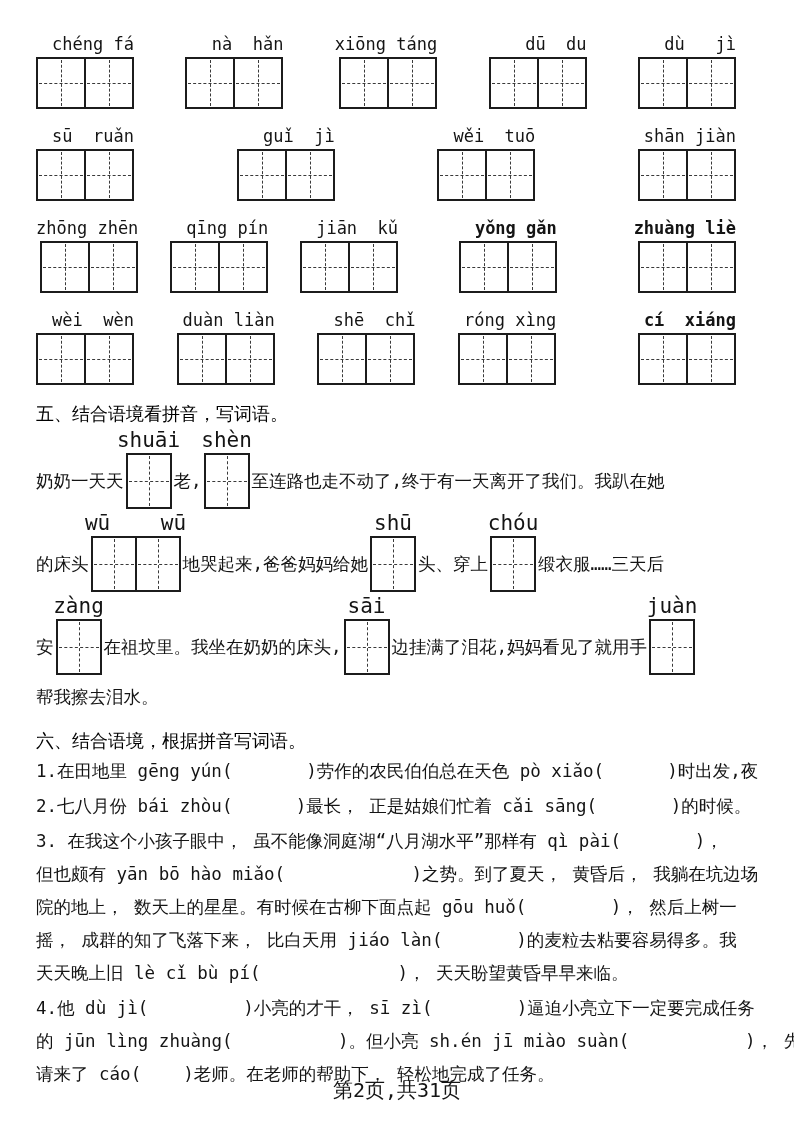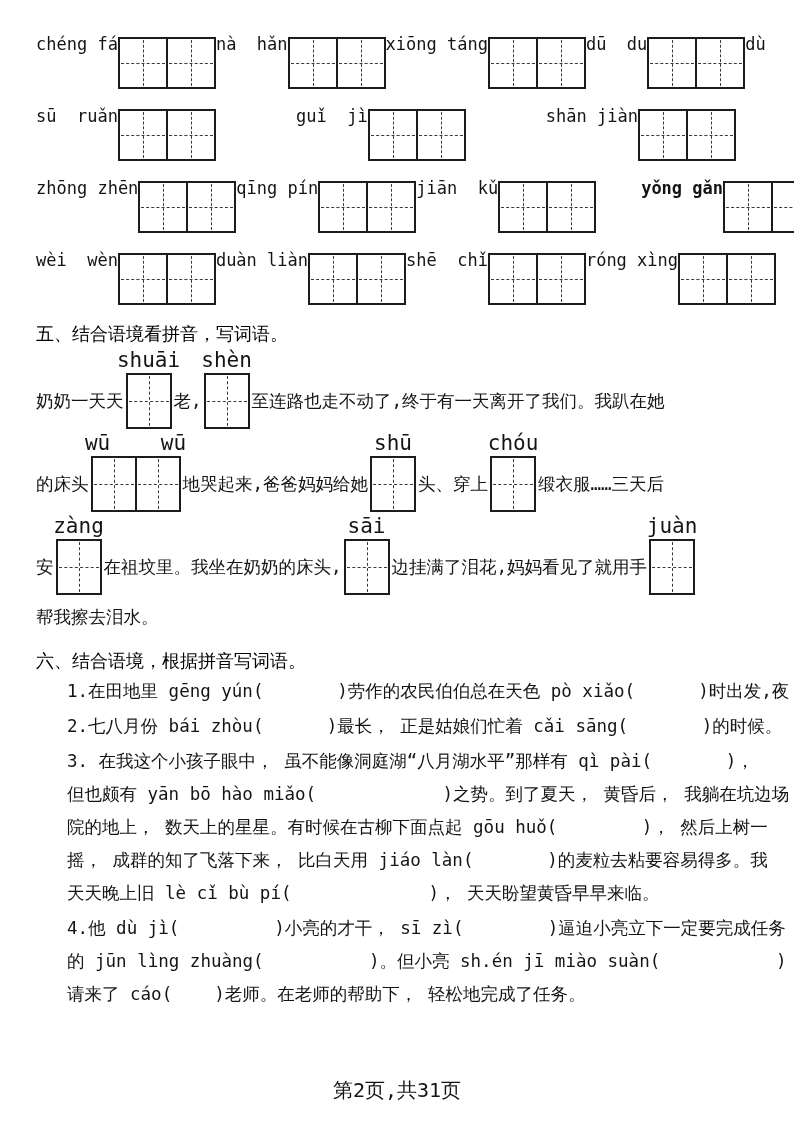--- a/index.html
+++ b/index.html
@@ -4,21 +4,21 @@
 <style>
   html,body{margin:0;padding:0;background:#ffffff;}
   .page{
     width:794px;height:1122px;box-sizing:border-box;
     padding:34px 26px 0 36px;background:#fff;color:#111;
     font-family:"DejaVu Sans Mono","DejaVu Sans",sans-serif;
     overflow:hidden;position:relative;
   }
   
   .grow{display:flex;justify-content:space-between;margin-bottom:17px;width:700px;}
-  .wunit{display:inline-flex;align-items:flex-start;}
+  .wunit{display:inline-flex;flex-direction:column;align-items:flex-end;}
   .plabel{font-size:17px;line-height:20px;white-space:pre;color:#141414;letter-spacing:0px;}
   .plabel.bold{font-weight:700;margin-left:45px;}
   .grid2{display:inline-flex;border:2px solid #1c1c1c;background:#fff;margin-top:3px;}
   .gcell{width:46px;height:48px;position:relative;}
   .gcell + .gcell{border-left:2px solid #1c1c1c;}
   .gcell::before{content:"";position:absolute;left:1px;right:1px;top:50%;border-top:1.5px dashed #3a3a3a;}
   .gcell::after{content:"";position:absolute;top:1px;bottom:1px;left:50%;border-left:1.5px dashed #3a3a3a;}
   
   .stitle{font-size:18px;font-weight:400;margin:6px 0 2px 0;color:#000;white-space:pre;}
   .sec5 .stitle{margin-top:8px;}
@@ -29,21 +29,21 @@
   .bpin{position:absolute;bottom:100%;left:50%;transform:translateX(-50%);margin-bottom:1px;
         font-size:21px;white-space:pre;color:#141414;}
   .tzg{display:inline-flex;border:2px solid #1c1c1c;background:#fff;}
   .tcell{width:42px;height:52px;position:relative;}
   .tcell + .tcell{border-left:2px solid #1c1c1c;}
   .tcell::before{content:"";position:absolute;left:1px;right:1px;top:50%;border-top:1.5px dashed #3a3a3a;}
   .tcell::after{content:"";position:absolute;top:1px;bottom:1px;left:50%;border-left:1.5px dashed #3a3a3a;}
   
   .sec6{margin-top:20px;}
   .s6line{white-space:pre;font-size:17.5px;line-height:33px;color:#141414;}
-  .s6item{margin-top:2px;margin-left:31px;}
+  .s6item{margin-top:2px;}
   
   .pfooter{position:absolute;left:0;right:0;bottom:18px;text-align:center;font-size:20px;color:#141414;}
 </style>
 </head>
 <body>
 
 <div class="page">
 
   <section>
 
@@ -88,20 +88,27 @@
     <div class="grow">
       <div class="wunit">
         <div class="plabel">sū  ruǎn</div>
         <div class="grid2">
             <span class="gcell"></span>
             <span class="gcell"></span>
           </div>
       </div>
       <div class="wunit">
         <div class="plabel">guǐ  jì</div>
+        <div class="grid2">
+            <span class="gcell"></span>
+            <span class="gcell"></span>
+          </div>
+      </div>
+      <div class="wunit">
+        <div class="plabel">wěi  tuō</div>
         <div class="grid2">
             <span class="gcell"></span>
             <span class="gcell"></span>
           </div>
       </div>
       <div class="wunit">
         <div class="plabel">shān jiàn</div>
         <div class="grid2">
             <span class="gcell"></span>
             <span class="gcell"></span>

